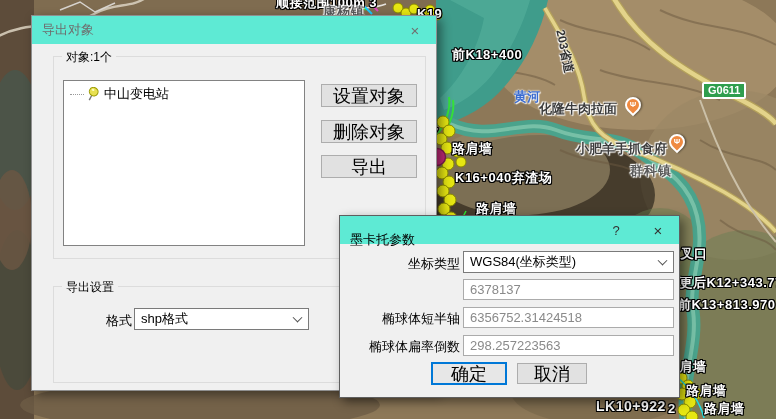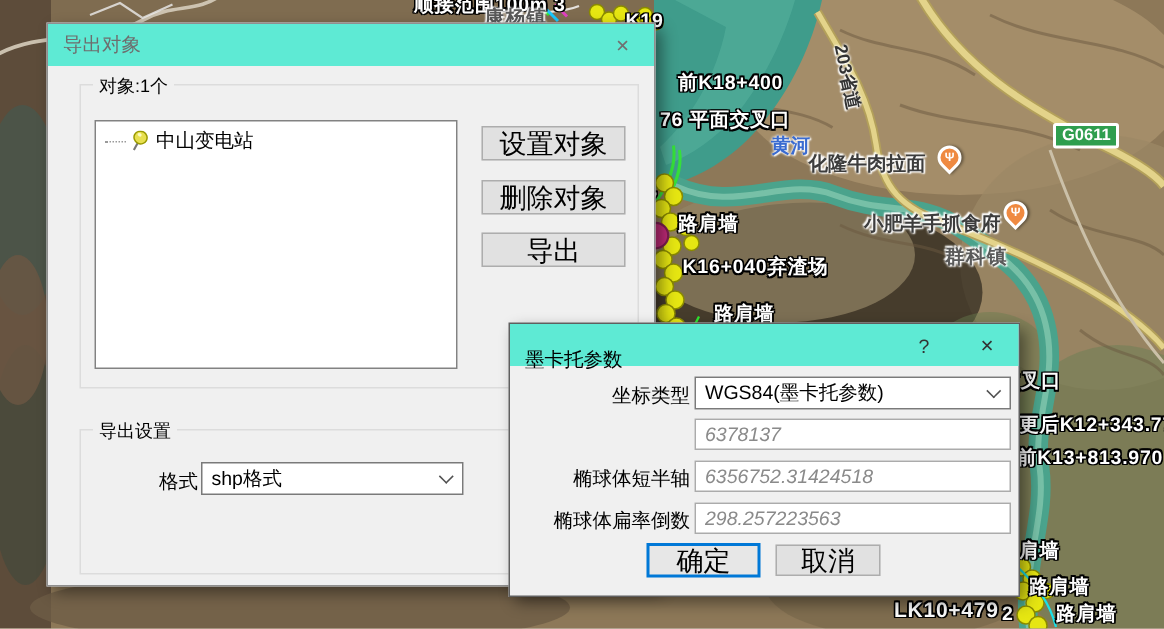--- a/index.html
+++ b/index.html
@@ -45,21 +45,21 @@
   .listbox { position:absolute; background:#fff; border:1px solid #828282; overflow:hidden; }
   .treeitem { display:flex; align-items:center; height:18px; margin:4px 2px 0 6px; font-size:13px; color:#000; }
   .treedots { width:14px; border-top:1px dotted #9a9a9a; margin-right:3px; }
   .combo { position:absolute; background:#fff; border:1px solid #7a7a7a; display:flex;
     align-items:center; font-size:13px; color:#000; padding:0 22px 0 6px; }
   .combo .chev { position:absolute; right:7px; top:50%; width:7px; height:7px;
     border-right:1.5px solid #505050; border-bottom:1.5px solid #505050;
     transform:translateY(-70%) rotate(45deg); }
   .fldlabel { position:absolute; font-size:13px; color:#000; text-align:right; }
   .fld { position:absolute; background:#fff; border:1px solid #ababab; color:#8a8a8a;
-    font-size:13px; padding:0 6px; font-family:inherit;font-style:italic; }
+    font-size:13px; padding:0 6px; font-family:inherit; }
 </style>
 </head>
 <body>
 
 <div id="stage">
 
   <div id="map-svg-wrap">
     <svg width="776" height="419" viewBox="0 0 776 419">
       <rect width="776" height="419" fill="#8d7858"></rect>
 
@@ -158,21 +158,20 @@
       </g>
     </svg>
   </div>
 
   <div class="maplab lab-eng" style="left:276px; top:-6px;">顺接范围100m 3</div>
   <div class="maplab lab-eng" style="left:417px; top:6px;">K19</div>
   <div class="maplab lab-town" style="left:323px; top:3px;">康杨镇</div>
   <div class="maplab lab-river" style="left:514px; top:88px;">黄河</div>
   <div class="maplab lab-road" style="left:568px; top:28px;">203省道</div>
   <div class="maplab lab-eng" style="left:452px; top:46px;">前K18+400</div>
-  <div class="maplab lab-eng" style="left:440px; top:71px;">76 平面交叉口</div>
   <div class="maplab lab-eng" style="left:431px; top:125px;">7</div>
   <div class="maplab lab-eng" style="left:452px; top:140px;">路肩墙</div>
   <div class="maplab lab-eng" style="left:455px; top:169px;">K16+040弃渣场</div>
   <div class="maplab lab-eng" style="left:429px; top:183px;">2</div>
   <div class="maplab lab-eng" style="left:476px; top:200px;">路肩墙</div>
   <div class="maplab lab-poi" style="left:539px; top:100px;">化隆牛肉拉面</div>
   <div class="poi-pin" style="left:625px; top:97px;">
       <span>Ψ</span>
     </div>
   <div class="maplab lab-poi" style="left:576px; top:140px;">小肥羊手抓食府</div>
@@ -180,21 +179,21 @@
       <span>Ψ</span>
     </div>
   <div class="maplab lab-town" style="left:630px; top:162px;">群科镇</div>
   <div class="shield" style="left:702px; top:82px;">G0611</div>
   <div class="maplab lab-eng" style="left:640px; top:245px;">平面交叉口</div>
   <div class="maplab lab-eng" style="left:666px; top:274px;">变更后K12+343.77</div>
   <div class="maplab lab-eng" style="left:678px; top:296px;">前K13+813.970</div>
   <div class="maplab lab-eng" style="left:666px; top:358px;">路肩墙</div>
   <div class="maplab lab-eng" style="left:686px; top:382px;">路肩墙</div>
   <div class="maplab lab-eng" style="left:704px; top:400px;">路肩墙</div>
-  <div class="maplab lab-eng" style="left:596px; top:398px; font-size:14px;">LK10+479</div>
+  <div class="maplab lab-eng" style="left:596px; top:398px; font-size:14px;">LK10+922</div>
   <div class="maplab lab-eng" style="left:668px; top:401px;">2</div>
 
   <div class="dialog" style="left:31px; top:15px; width:406px; height:376px; z-index:10;">
     <div class="titlebar">
       <span class="ttl" style="color:#6e6e6e;">导出对象</span>
       <span class="cap-btn" style="margin-left:auto; color:#707070;">×</span>
     </div>
 
     <div class="groupbox" style="left:21px; top:40px; width:373px; height:203px;">
       <span class="glabel">对象:1个</span>
@@ -230,21 +229,21 @@
 
   <div class="dialog" style="left:339px; top:215px; width:341px; height:183px; z-index:20; border-color:#5f5f5f;">
     <div class="titlebar">
       <span class="ttl" style="color:#000;margin-top:20px;">墨卡托参数</span>
       <span class="cap-btn" style="margin-left:auto; font-size:13px;">?</span>
       <span class="cap-btn">×</span>
     </div>
 
     <span class="fldlabel" style="left:10px; top:39px; width:110px;">坐标类型</span>
     <div class="combo" style="left:123px; top:35px; width:211px; height:22px;">
-      <span>WGS84(墨卡托参数)</span>
+      <span>WGS84(坐标类型)</span>
       <span class="chev"></span>
     </div>
 
     <input class="fld" style="left: 123px; top: 63px; width: 211px; height: 21px;" readonly="" value="6378137">
 
     <span class="fldlabel" style="left:10px; top:94px; width:110px;">椭球体短半轴</span>
     <input class="fld" style="left: 123px; top: 91px; width: 211px; height: 21px;" readonly="" value="6356752.31424518">
 
     <span class="fldlabel" style="left:10px; top:122px; width:110px;">椭球体扁率倒数</span>
     <input class="fld" style="left: 123px; top: 119px; width: 211px; height: 21px;" readonly="" value="298.257223563">

